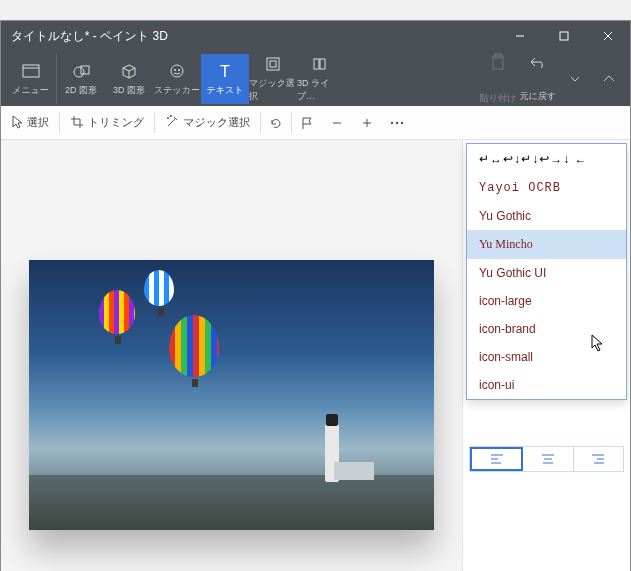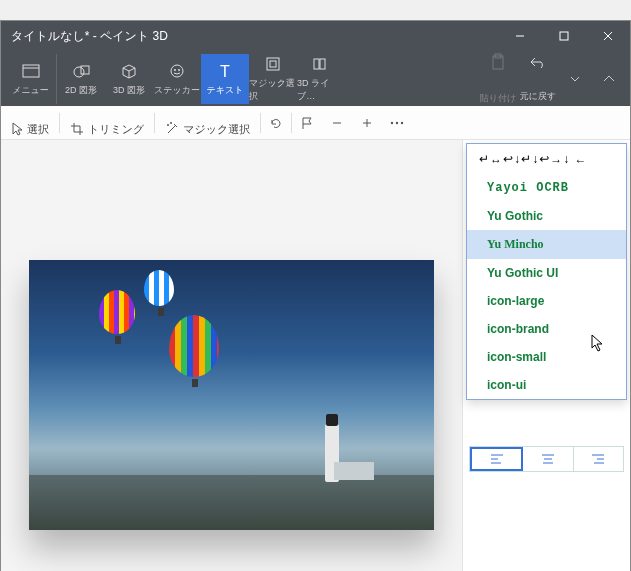--- a/index.html
+++ b/index.html
@@ -10,39 +10,39 @@
   .titlebar .winbtn { width: 44px; height: 30px; display: flex; align-items: center; justify-content: center; color: #fff; font-size: 12px; }
   .titlebar .winbtn svg { stroke: #fff; }
   .ribbon { height: 55px; background: #4b4f56; display: flex; align-items: center; padding: 0 4px; }
   .ribbon .tool { width: 48px; height: 50px; display: flex; flex-direction: column; align-items: center; justify-content: center; color: #d0d0d0; font-size: 9px; gap: 3px; }
   .ribbon .tool.active { background: #3571d6; color: #fff; }
   .ribbon .tool.menu { width: 52px; border-right: 1px solid #666; }
   .ribbon .tool .ico { height: 20px; display:flex; align-items:center; justify-content:center; }
   .ribbon .flexsp { flex: 1; }
   .ribbon .right-tool { width: 40px; color:#d0d0d0; font-size:9px; display:flex; flex-direction:column; align-items:center; gap:19px;}
   .toolbar2 { height: 34px; background: #fdfdfd; border-bottom: 1px solid #e3e3e3; display: flex; align-items: center; font-size: 11px; color: #444; }
-  .toolbar2 .tb { display:flex; gap:4px; padding: 16px 10px; height:34px; }
+  .toolbar2 .tb { display:flex; align-items:center; gap:4px; padding: 4px 10px; height:34px; }
   .toolbar2 .sep { width:1px; height:20px; background:#ddd; }
   .toolbar2 .iconbtn { width:30px; display:flex; justify-content:center; }
   .body { flex: 1; display: flex; overflow:hidden; }
   .canvas-area { flex:1; background:#f4f4f4; display:flex; align-items:center; justify-content:center; position:relative; overflow:hidden;}
   .photo { width: 405px; height: 270px; background: linear-gradient(180deg,#1b355e 0%,#2d5c92 35%,#5f8fb6 55%,#9cb8c7 70%,#3b4b52 100%); position:relative; margin-top:60px; box-shadow: 0 20px 30px rgba(0,0,0,0.25);}
   .photo::before{content:"";position:absolute;left:0;right:0;bottom:0;height:55px;background:linear-gradient(180deg,#5a6a6c 0%,#3b4640 100%);}
   .lighthouse{position:absolute;right:95px;bottom:48px;width:14px;height:58px;background:#e8e8e8;border-radius:2px;}
   .lighthouse::before{content:"";position:absolute;top:-10px;left:1px;width:12px;height:12px;background:#222;border-radius:2px;}
   .house{position:absolute;right:60px;bottom:50px;width:40px;height:18px;background:#c8cfd2;}
   .balloon{position:absolute;border-radius:50% 50% 50% 50% / 55% 55% 45% 45%;}
   .balloon::after{content:"";position:absolute;left:45%;bottom:-10px;width:6px;height:8px;background:#3a3a3a;}
   .b1{left:140px;top:55px;width:50px;height:62px;background:repeating-linear-gradient(90deg,#d33 0 6px,#f4b400 6px 12px,#3b5 12px 18px,#25d 18px 24px);}
   .b2{left:70px;top:30px;width:36px;height:44px;background:repeating-linear-gradient(90deg,#8a2be2 0 5px,#ffd700 5px 10px,#ff4500 10px 15px);}
   .b3{left:115px;top:10px;width:30px;height:36px;background:repeating-linear-gradient(90deg,#1e90ff 0 5px,#fff 5px 10px);}
   .sidepanel { width:168px; background:#fff; border-left:1px solid #e3e3e3; position:relative;}
   .font-dropdown { position:absolute; top:3px; left:3px; right:3px; background:#fff; border:1px solid #8aa7d8; box-shadow:0 4px 10px rgba(0,0,0,0.15);}
   .font-dropdown .opthead { padding:8px 12px; font-size:12px; letter-spacing:1px; }
-  .font-dropdown .opt { padding:7px 20px; font-size:12px; color:#15803d; cursor:default;font-weight:bold;}
+  .font-dropdown .opt { padding:7px 12px; font-size:12px; color:#7f1d1d; cursor:default;}
   .font-dropdown .opt.sel { background:#cde0f5; }
   .font-dropdown .opt.ocr { font-family: "Courier New", monospace; letter-spacing:1px;}
   .alignrow { position:absolute; top:306px; left:6px; right:6px; height:26px; display:flex; border:1px solid #cdd; }
   .alignrow .al { flex:1; display:flex; align-items:center; justify-content:center; border-right:1px solid #cdd;}
   .alignrow .al:last-child{border-right:none;}
   .alignrow .al.active{ border:2px solid #3571d6; }
   .alignrow svg{stroke:#3571d6;}
   .cursor-img{position:absolute;pointer-events:none;}
   .bottom-scroll{position:absolute;bottom:4px;left:50%;transform:translateX(-50%);width:90px;height:4px;background:#ccc;border-radius:2px;}
   .chev{width:34px;height:55px;display:flex;align-items:center;justify-content:center;}

